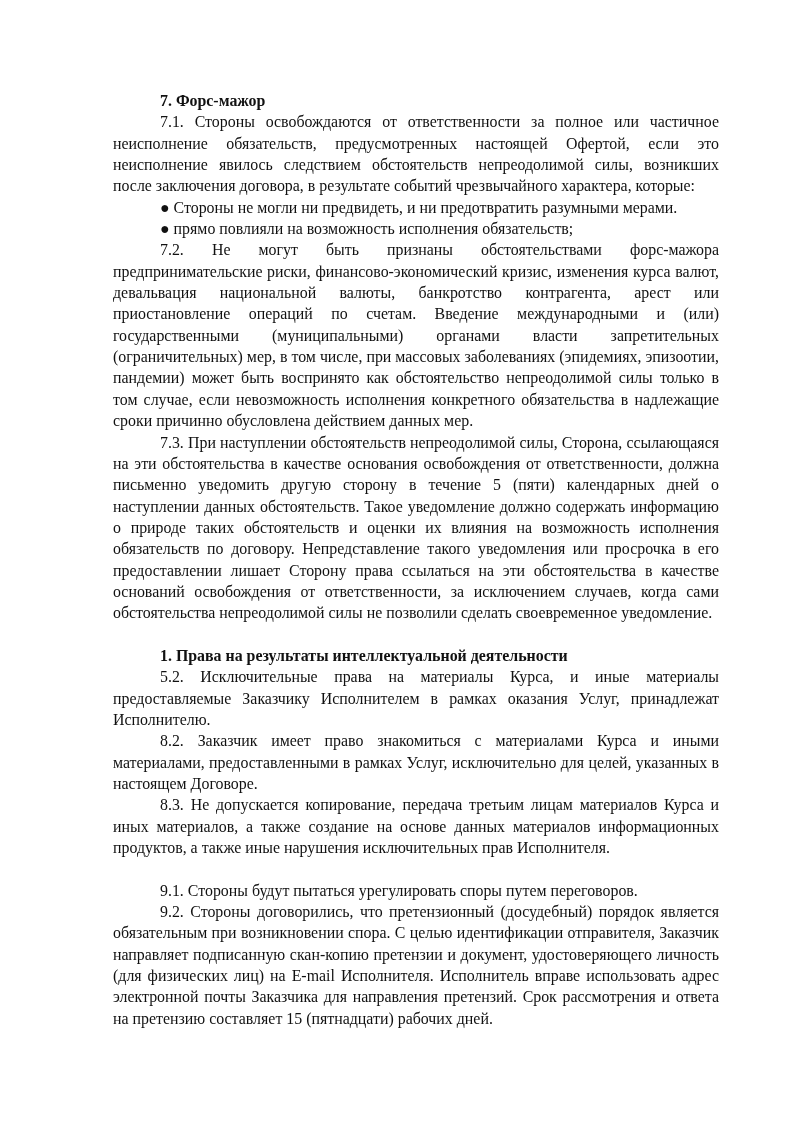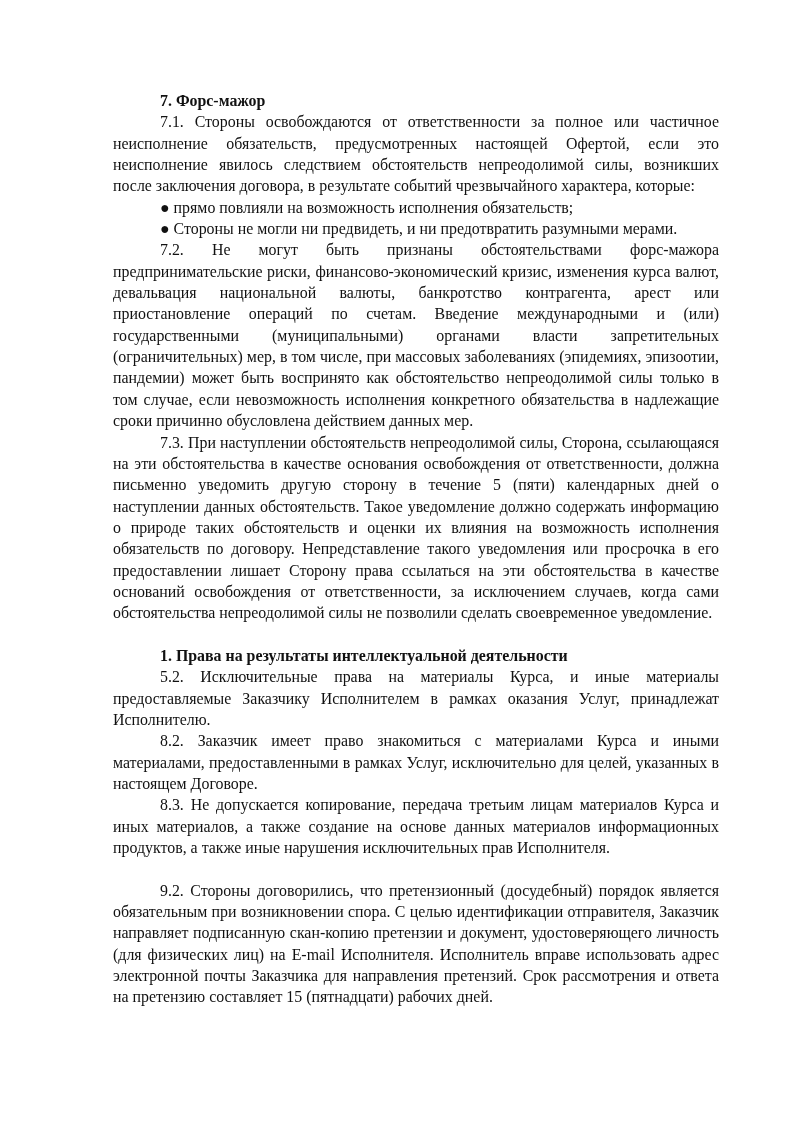--- a/index.html
+++ b/index.html
@@ -20,29 +20,30 @@
   .b { text-indent: 47px; margin: 0; }
   .gap { height: 21.35px; }
 </style>
 </head>
 <body>
 
 <div class="page">
   <section>
     <p class="h">7. Форс-мажор</p>
     <p class="p">7.1. Стороны освобождаются от ответственности за полное или частичное неисполнение обязательств, предусмотренных настоящей Офертой, если это неисполнение явилось следствием обстоятельств непреодолимой силы, возникших после заключения договора, в результате событий чрезвычайного характера, которые:</p>
+    <p class="b">● Стороны не могли ни предвидеть, и ни предотвратить разумными мерами.</p>
     <p class="b">● прямо повлияли на возможность исполнения обязательств;</p>
-    <p class="b">● Стороны не могли ни предвидеть, и ни предотвратить разумными мерами.</p>
     <p class="p">7.2. Не могут быть признаны обстоятельствами форс-мажора предпринимательские риски, финансово-экономический кризис, изменения курса валют, девальвация национальной валюты, банкротство контрагента, арест или приостановление операций по счетам. Введение международными и (или) государственными (муниципальными) органами власти запретительных (ограничительных) мер, в том числе, при массовых заболеваниях (эпидемиях, эпизоотии, пандемии) может быть воспринято как обстоятельство непреодолимой силы только в том случае, если невозможность исполнения конкретного обязательства в надлежащие сроки причинно обусловлена действием данных мер.</p>
     <p class="p">7.3. При наступлении обстоятельств непреодолимой силы, Сторона, ссылающаяся на эти обстоятельства в качестве основания освобождения от ответственности, должна письменно уведомить другую сторону в течение 5 (пяти) календарных дней о наступлении данных обстоятельств. Такое уведомление должно содержать информацию о природе таких обстоятельств и оценки их влияния на возможность исполнения обязательств по договору. Непредставление такого уведомления или просрочка в его предоставлении лишает Сторону права ссылаться на эти обстоятельства в качестве оснований освобождения от ответственности, за исключением случаев, когда сами обстоятельства непреодолимой силы не позволили сделать своевременное уведомление.</p>
   </section>
   <div class="gap"></div>
   <section>
     <p class="h">1. Права на результаты интеллектуальной деятельности</p>
     <p class="p">5.2. Исключительные права на материалы Курса, и иные материалы предоставляемые Заказчику Исполнителем в рамках оказания Услуг, принадлежат Исполнителю.</p>
     <p class="p">8.2. Заказчик имеет право знакомиться с материалами Курса и иными материалами, предоставленными в рамках Услуг, исключительно для целей, указанных в настоящем Договоре.</p>
     <p class="p">8.3. Не допускается копирование, передача третьим лицам материалов Курса и иных материалов, а также создание на основе данных материалов информационных продуктов, а также иные нарушения исключительных прав Исполнителя.</p>
   </section>
   <div class="gap"></div>
   <section>
+    <p class="p">9.1. Стороны будут пытаться урегулировать споры путем переговоров.</p>
     <p class="p">9.2. Стороны договорились, что претензионный (досудебный) порядок является обязательным при возникновении спора. С целью идентификации отправителя, Заказчик направляет подписанную скан-копию претензии и документ, удостоверяющего личность (для физических лиц) на E-mail Исполнителя. Исполнитель вправе использовать адрес электронной почты Заказчика для направления претензий. Срок рассмотрения и ответа на претензию составляет 15 (пятнадцати) рабочих дней.</p>
   </section>
 </div>
 
 </body></html>

